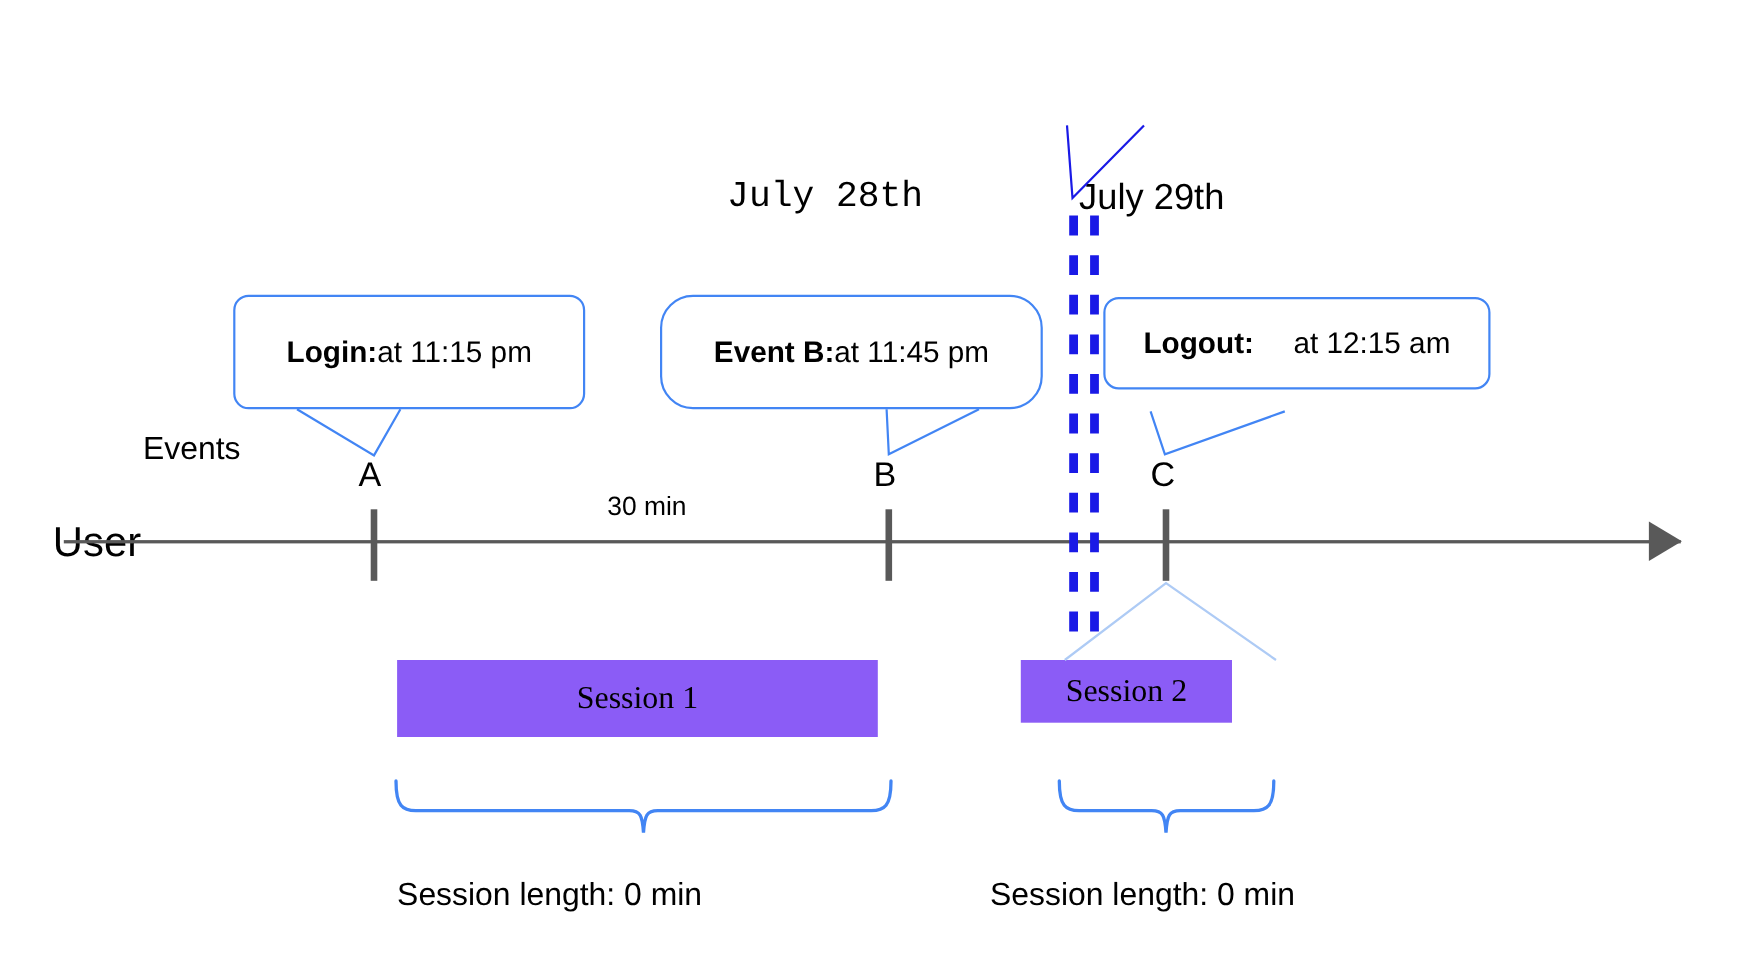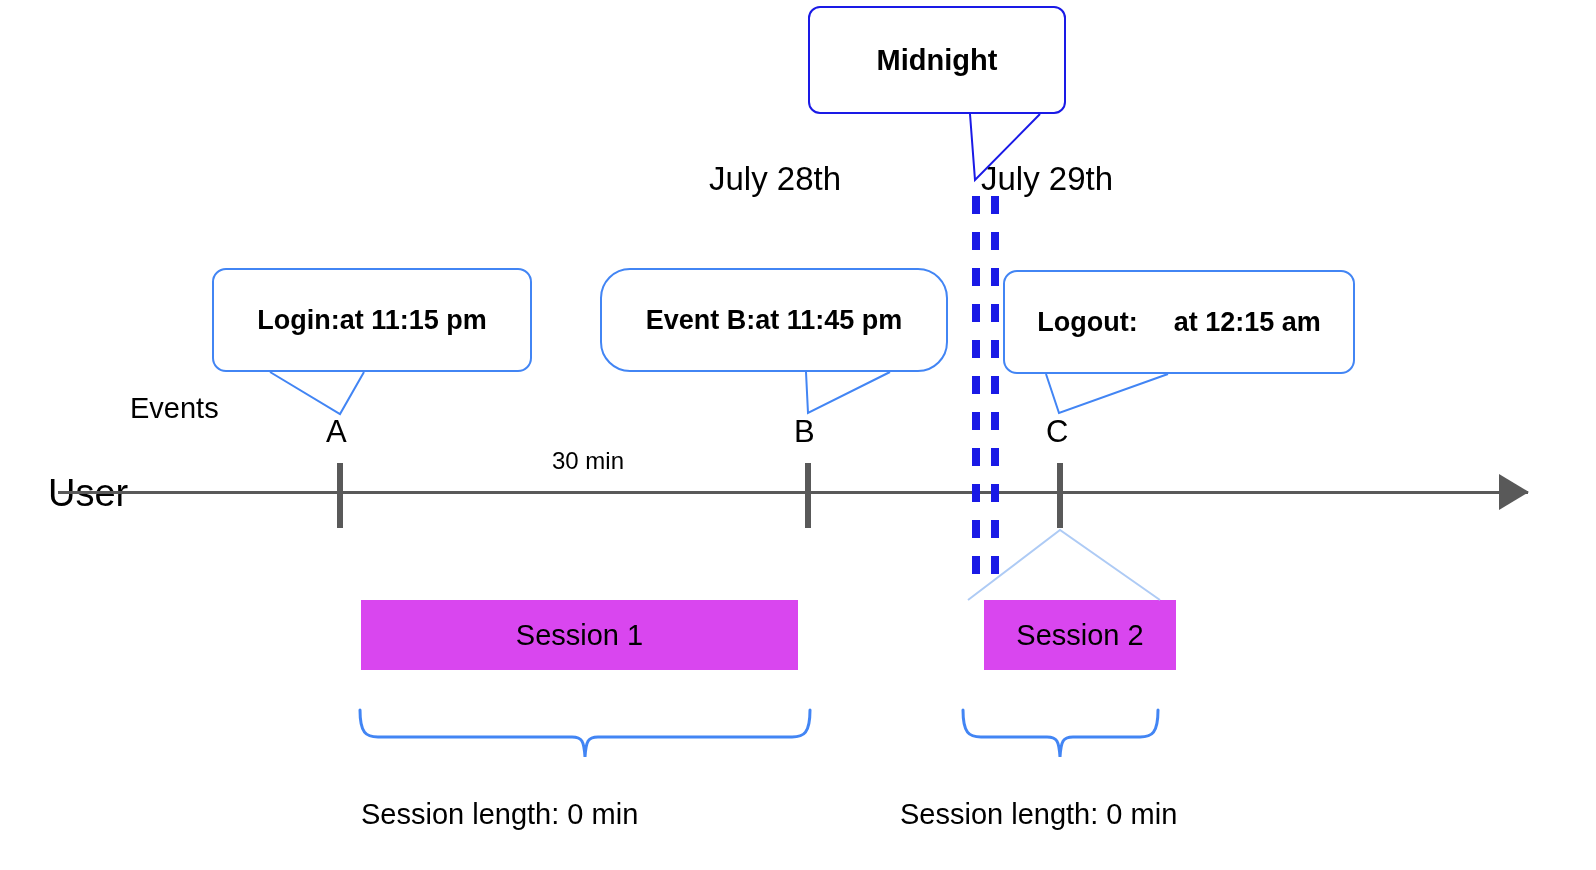--- a/index.html
+++ b/index.html
@@ -28,21 +28,21 @@
     background: #ffffff;
     display: flex;
     align-items: center;
     justify-content: center;
     font-size: 27px;
     color: #000000;
     white-space: nowrap;
     z-index: 6;
   }
   .callout .lead { font-weight: bold; }
-  .callout .rest { font-weight: bold; }
+  .callout .rest { font-weight: normal; }
 
   .callout-midnight {
     border: 2px solid #1a1ae6;
     border-radius: 12px;
     font-weight: bold;
     font-size: 29px;
   }
 
   
 
@@ -67,63 +67,61 @@
   }
   .tick {
     position: absolute;
     background: #595959;
     width: 6px;
   }
 
   
   .session-bar {
     position: absolute;
-    background: #d946ef;
+    background: #8b5cf6;
     display: flex;
     align-items: center;
     justify-content: center;
     font-size: 29px;
     color: #000000;
     z-index: 3;
+    font-family: Liberation Serif, serif;
   }
   svg.overlay {
     position: absolute;
     left: 0; top: 0;
     width: 1596px;
     height: 870px;
     overflow: visible;
     pointer-events: none;
   }
   svg.overlay.over  { z-index: 5; }
 </style>
 </head>
 <body>
 
 <div id="stage">
 
-  <div class="callout callout-midnight" style="left:808px; top:6px; width:258px; height:108px;">
-    <span>Midnight</span>
-  </div>
 
   <div class="callout" style="left:212px; top:268px; width:320px; height:104px;">
     <span class="lead">Login:</span>
       <span class="rest"> at 11:15 pm</span>
   </div>
 
   <div class="callout" style="left:600px; top:268px; width:348px; height:104px;border-radius:30px;">
     <span class="lead">Event B:</span>
       <span class="rest"> at 11:45 pm</span>
   </div>
 
-  <div class="callout" style="left:1003px; top:270px; width:352px; height:104px;gap:36px;">
+  <div class="callout" style="left:1003px; top:270px; width:352px; height:84px;gap:36px;">
     <span class="lead">Logout:</span>
       <span class="rest"> at 12:15 am</span>
   </div>
 
-  <div class="lbl lbl-date" style="left:709px; top:160px;">July 28th</div>
+  <div class="lbl lbl-date" style="left:661px; top:160px;font-family:Liberation Mono, monospace;">July 28th</div>
 
   <div class="lbl lbl-date" style="left:981px; top:160px;">July 29th</div>
 
   <div class="lbl lbl-user" style="left:48px; top:472px;">User</div>
 
   <div class="lbl lbl-events" style="left:130px; top:392px;">Events</div>
 
   <div class="lbl lbl-event-ltr" style="left:326px; top:414px;">A</div>
 
   <div class="lbl lbl-event-ltr" style="left:794px; top:414px;">B</div>
@@ -135,21 +133,21 @@
   <div class="axis-line" style="left:58px; top:491px; width:1470px;"></div>
 
   <div class="tick" style="left:337px; top:463px; height:65px;"></div>
   <div class="tick" style="left:805px; top:463px; height:65px;"></div>
   <div class="tick" style="left:1057px; top:463px; height:65px;"></div>
 
   <div class="session-bar" style="left:361px; top:600px; width:437px; height:70px;">
     <span>Session 1</span>
   </div>
 
-  <div class="session-bar" style="left:984px; top:600px; width:192px; height:70px;">
+  <div class="session-bar" style="left:928px; top:600px; width:192px; height:57px;">
     <span>Session 2</span>
   </div>
 
   <div class="lbl lbl-sesslen" style="left:361px; top:798px;">Session length: 0 min</div>
 
   <div class="lbl lbl-sesslen" style="left:900px; top:798px;">Session length: 0 min</div>
 
   <svg class="overlay over" viewBox="0 0 1596 870">
 
     <polygon points="1499,474 1529,492 1499,510" fill="#595959"></polygon>

